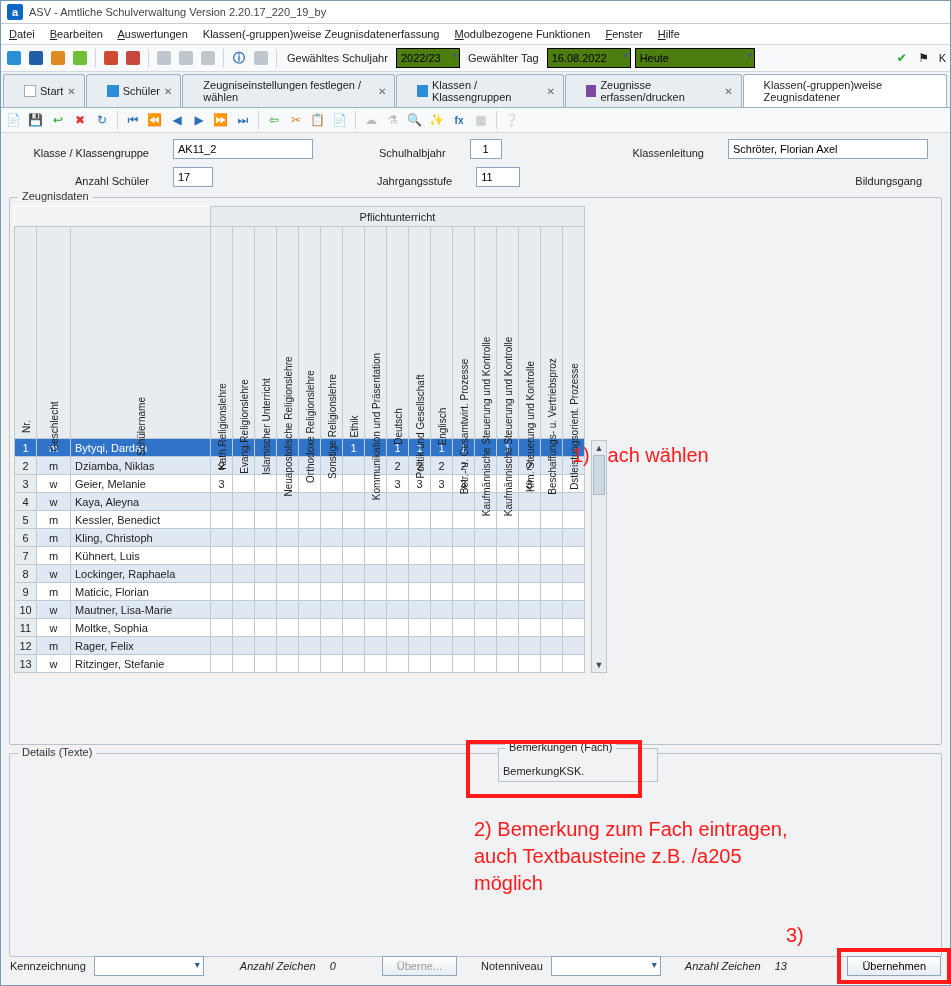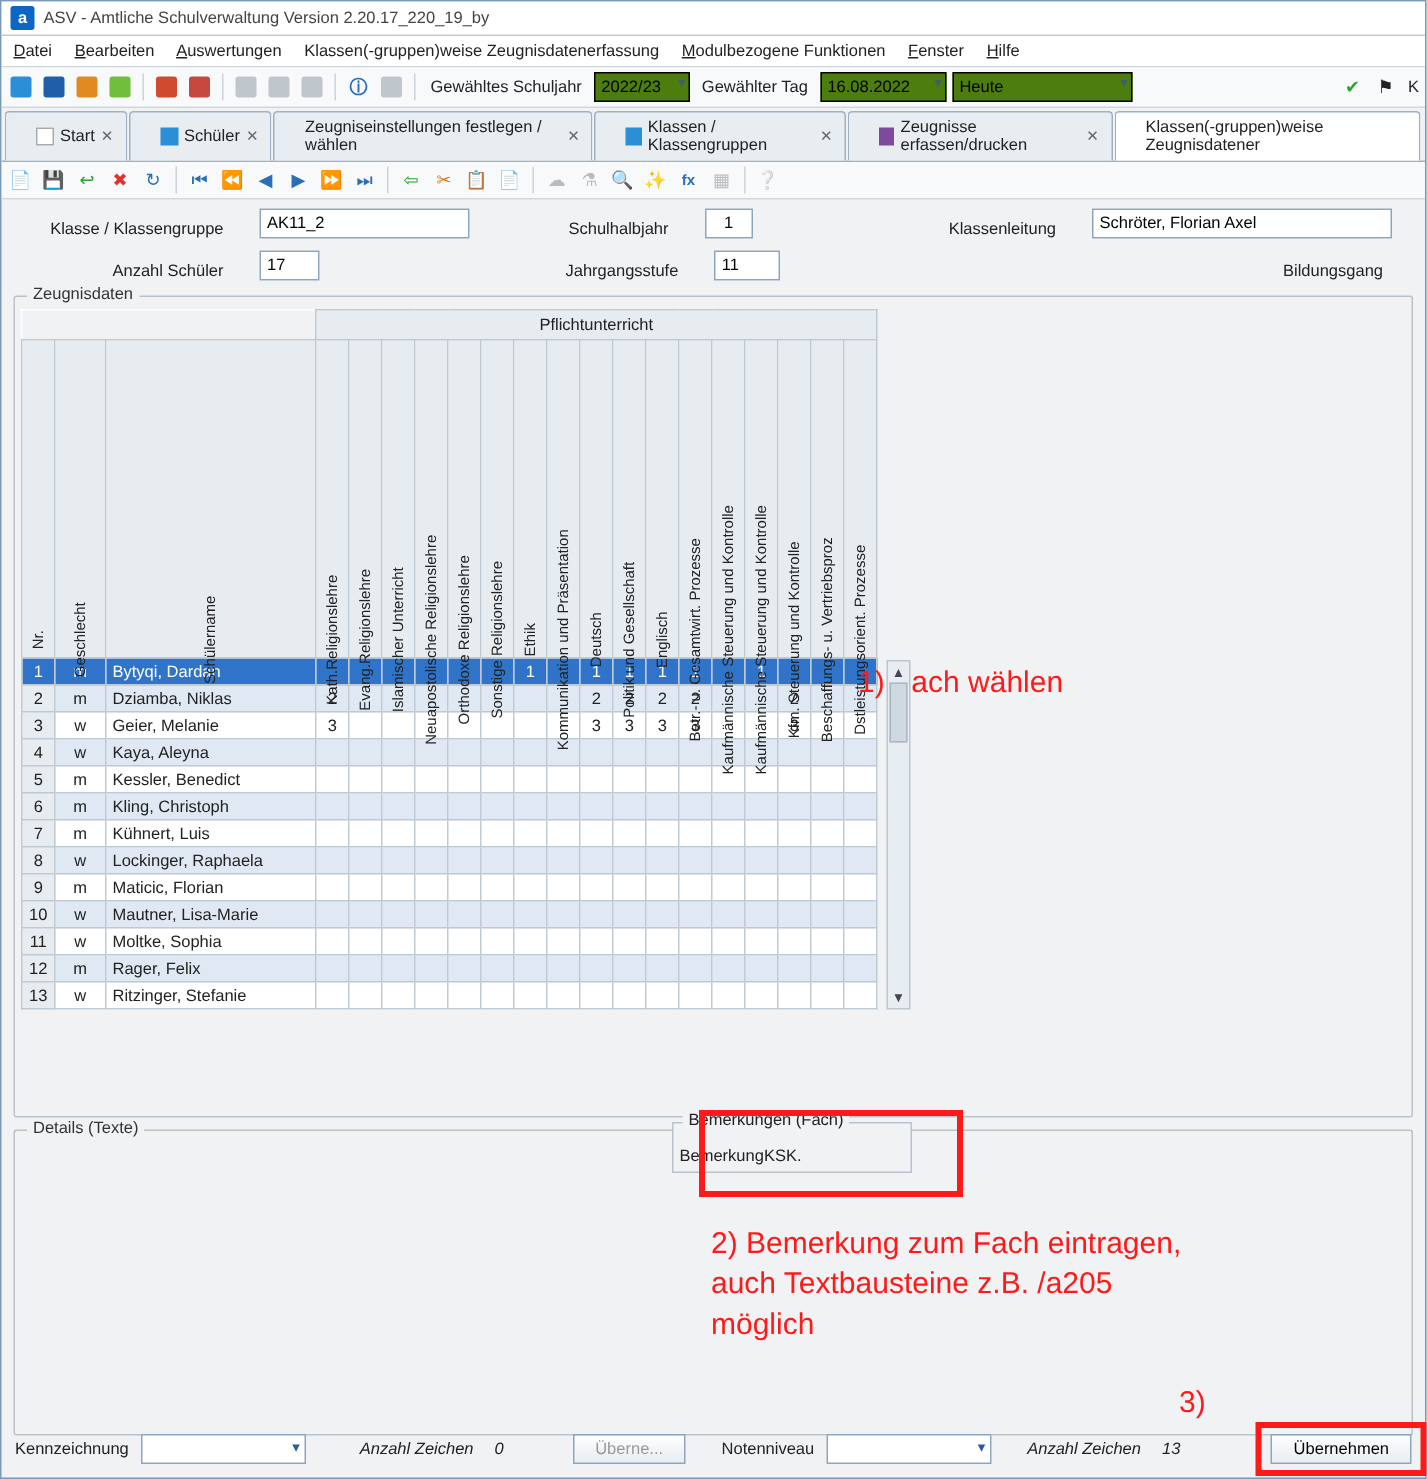--- a/index.html
+++ b/index.html
@@ -206,21 +206,21 @@
     position: absolute; left: 0; right: 0;
     height: 14px;
     display: flex; align-items: center; justify-content: center;
     font-size: 9px; color: #445;
   }
   .vscroll .arr.up { top: 0; }
   .vscroll .arr.down { bottom: 0; }
   .details-area { position: relative; }
   .bem-fieldset {
     position: absolute;
-    left: 438px; top: -6px;
+    left: 488px; top: -6px;
     width: 160px;
     border: 1px solid #b8c3ce;
     background: #f0f2f4;
     padding: 16px 4px 4px 4px;
   }
   .bem-fieldset .legend {
     position: absolute;
     top: -8px; left: 6px;
     background: #f0f2f4;
     padding: 0 4px;

